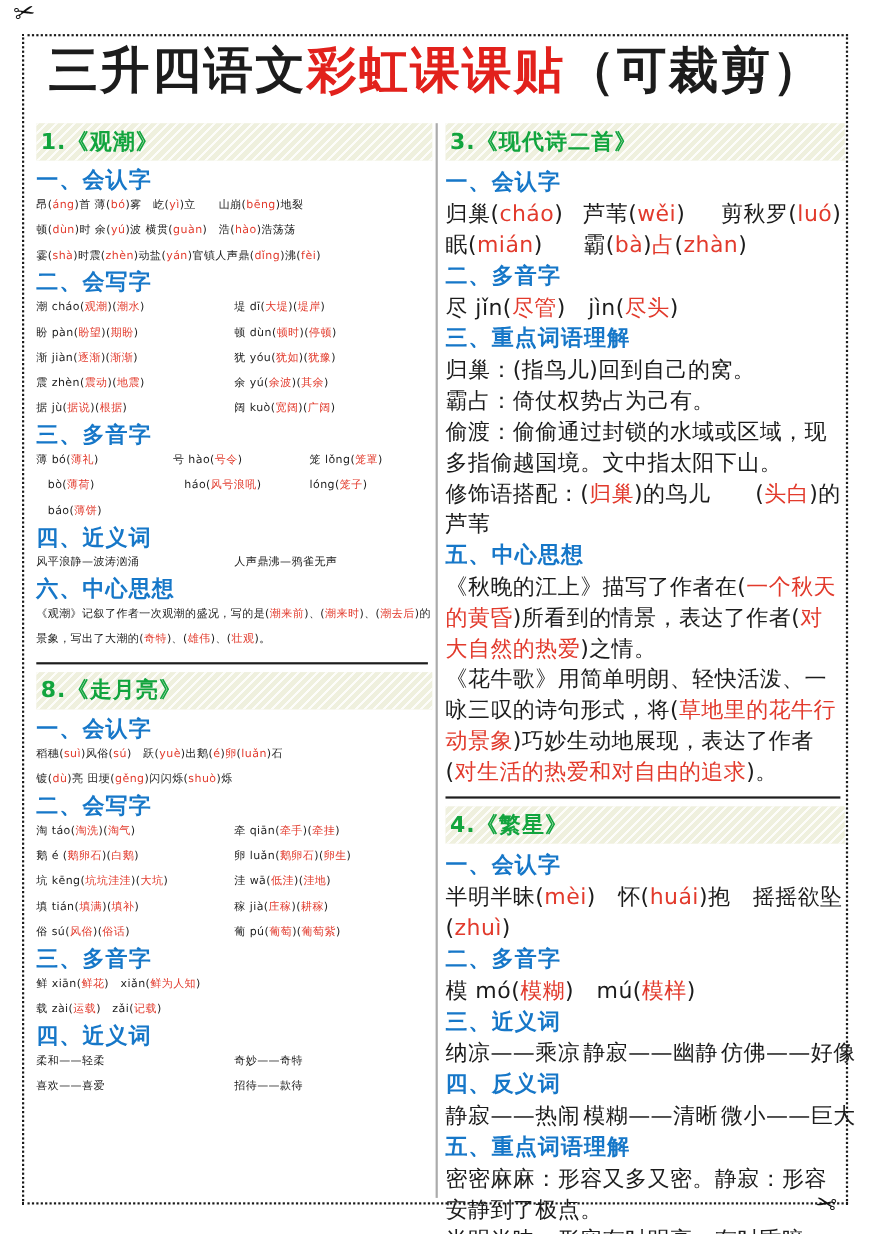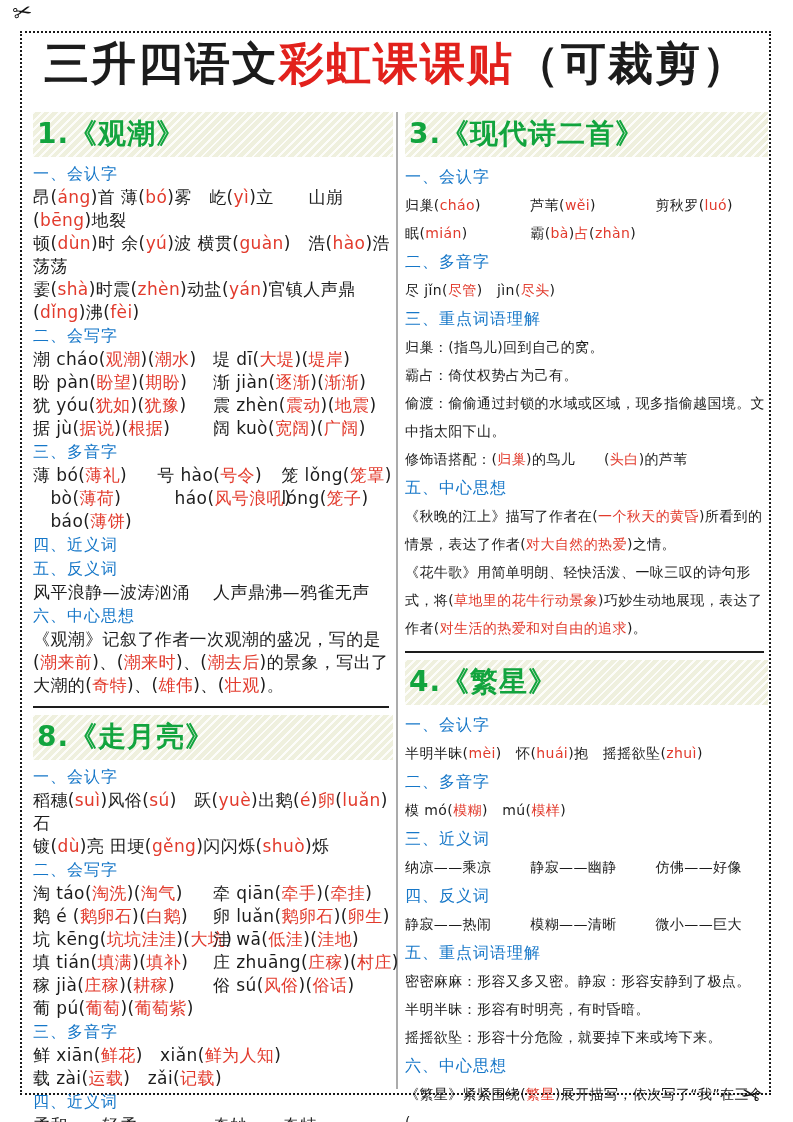--- a/index.html
+++ b/index.html
@@ -17,31 +17,31 @@
   .page-title{
     position:absolute;top:34px;left:0;width:100%;text-align:center;
     font-size:45px;font-weight:900;letter-spacing:2px;white-space:nowrap;
   }
   .page-title .t-red{color:var(--red-title)}
   .col-divider{position:absolute;left:396px;top:112px;width:2px;height:977px;background:#ababab}
   .col{position:absolute;top:112px}
   .col0{left:33px;width:360px}
   .col1{left:405px;width:363px}
   .sec-bar{
-    font-weight:bold;font-size:28px;color:var(--green);
+    font-weight:bold;font-size:20px;color:var(--green);
     padding:3px 6px 4px 4px;margin:0 0 5px 0;letter-spacing:1px;
     background:
       repeating-linear-gradient(135deg, rgba(255,255,255,.85) 0 2px, rgba(0,0,0,0) 2px 6px),
       #eff0de;
   }
-  .subhead{color:var(--blue);font-weight:normal;font-size:16px;letter-spacing:1px}
+  .subhead{color:var(--blue);font-weight:bold;font-size:20px;letter-spacing:1px}
   .line{letter-spacing:.4px}
-  .col0 .line{font-size:17px;line-height:23px}
+  .col0 .line{font-size:10px;line-height:23px}
   .col0 .subhead{line-height:24px}
-  .col1 .line{font-size:14px;line-height:28px}
+  .col1 .line{font-size:20px;line-height:28px}
   .col1 .subhead{line-height:29px}
   .grid-items{display:grid}
   .cols-2{grid-template-columns:50% 50%}
   .cols-3{grid-template-columns:34.5% 34.5% 31%}
   .grid-items .line{white-space:nowrap}
   .seg-k{color:#1c1c1c}
   .seg-r{color:var(--red)}
   .section-sep{border-top:2px solid #1d1d1d;margin:9px 4px 7px 0}
 </style>
 </head>
@@ -62,38 +62,39 @@
       <div class="lines">
         <div class="line"><span class="seg-k">昂(</span><span class="seg-r">áng</span><span class="seg-k">)首 薄(</span><span class="seg-r">bó</span><span class="seg-k">)雾　屹(</span><span class="seg-r">yì</span><span class="seg-k">)立　　山崩(</span><span class="seg-r">bēng</span><span class="seg-k">)地裂</span></div>
         <div class="line"><span class="seg-k">顿(</span><span class="seg-r">dùn</span><span class="seg-k">)时 余(</span><span class="seg-r">yú</span><span class="seg-k">)波 横贯(</span><span class="seg-r">guàn</span><span class="seg-k">)　浩(</span><span class="seg-r">hào</span><span class="seg-k">)浩荡荡</span></div>
         <div class="line"><span class="seg-k">霎(</span><span class="seg-r">shà</span><span class="seg-k">)时震(</span><span class="seg-r">zhèn</span><span class="seg-k">)动盐(</span><span class="seg-r">yán</span><span class="seg-k">)官镇人声鼎(</span><span class="seg-r">dǐng</span><span class="seg-k">)沸(</span><span class="seg-r">fèi</span><span class="seg-k">)</span></div>
       </div>
       <div class="subhead">二、会写字</div>
       <div class="grid-items cols-2">
         <div class="line"><span class="seg-k">潮 cháo(</span><span class="seg-r">观潮</span><span class="seg-k">)(</span><span class="seg-r">潮水</span><span class="seg-k">)</span></div>
         <div class="line"><span class="seg-k">堤 dī(</span><span class="seg-r">大堤</span><span class="seg-k">)(</span><span class="seg-r">堤岸</span><span class="seg-k">)</span></div>
         <div class="line"><span class="seg-k">盼 pàn(</span><span class="seg-r">盼望</span><span class="seg-k">)(</span><span class="seg-r">期盼</span><span class="seg-k">)</span></div>
+        <div class="line"><span class="seg-k">顿 dùn(</span><span class="seg-r">顿时</span><span class="seg-k">)(</span><span class="seg-r">停顿</span><span class="seg-k">)</span></div>
         <div class="line"><span class="seg-k">渐 jiàn(</span><span class="seg-r">逐渐</span><span class="seg-k">)(</span><span class="seg-r">渐渐</span><span class="seg-k">)</span></div>
         <div class="line"><span class="seg-k">犹 yóu(</span><span class="seg-r">犹如</span><span class="seg-k">)(</span><span class="seg-r">犹豫</span><span class="seg-k">)</span></div>
         <div class="line"><span class="seg-k">震 zhèn(</span><span class="seg-r">震动</span><span class="seg-k">)(</span><span class="seg-r">地震</span><span class="seg-k">)</span></div>
+        <div class="line"><span class="seg-k">余 yú(</span><span class="seg-r">余波</span><span class="seg-k">)(</span><span class="seg-r">其余</span><span class="seg-k">)</span></div>
         <div class="line"><span class="seg-k">据 jù(</span><span class="seg-r">据说</span><span class="seg-k">)(</span><span class="seg-r">根据</span><span class="seg-k">)</span></div>
         <div class="line"><span class="seg-k">阔 kuò(</span><span class="seg-r">宽阔</span><span class="seg-k">)(</span><span class="seg-r">广阔</span><span class="seg-k">)</span></div>
       </div>
       <div class="subhead">三、多音字</div>
       <div class="grid-items cols-3">
         <div class="line"><span class="seg-k">薄 bó(</span><span class="seg-r">薄礼</span><span class="seg-k">)</span></div>
         <div class="line"><span class="seg-k">号 hào(</span><span class="seg-r">号令</span><span class="seg-k">)</span></div>
         <div class="line"><span class="seg-k">笼 lǒng(</span><span class="seg-r">笼罩</span><span class="seg-k">)</span></div>
         <div class="line"><span class="seg-k">　bò(</span><span class="seg-r">薄荷</span><span class="seg-k">)</span></div>
         <div class="line"><span class="seg-k">　háo(</span><span class="seg-r">风号浪吼</span><span class="seg-k">)</span></div>
         <div class="line"><span class="seg-k">lóng(</span><span class="seg-r">笼子</span><span class="seg-k">)</span></div>
         <div class="line"><span class="seg-k">　báo(</span><span class="seg-r">薄饼</span><span class="seg-k">)</span></div>
       </div>
       <div class="subhead">四、近义词</div>
-      <div class="subhead">五、反义词</div>
       <div class="grid-items cols-2">
         <div class="line"><span class="seg-k">风平浪静—波涛汹涌</span></div>
         <div class="line"><span class="seg-k">人声鼎沸—鸦雀无声</span></div>
       </div>
       <div class="subhead">六、中心思想</div>
       <div class="lines">
         <div class="line"><span class="seg-k">《观潮》记叙了作者一次观潮的盛况，写的是(</span><span class="seg-r">潮来前</span><span class="seg-k">)、(</span><span class="seg-r">潮来时</span><span class="seg-k">)、(</span><span class="seg-r">潮去后</span><span class="seg-k">)的景象，写出了大潮的(</span><span class="seg-r">奇特</span><span class="seg-k">)、(</span><span class="seg-r">雄伟</span><span class="seg-k">)、(</span><span class="seg-r">壮观</span><span class="seg-k">)。</span></div>
       </div>
     </section>
     <div class="section-sep"></div>
@@ -106,21 +107,20 @@
       </div>
       <div class="subhead">二、会写字</div>
       <div class="grid-items cols-2">
         <div class="line"><span class="seg-k">淘 táo(</span><span class="seg-r">淘洗</span><span class="seg-k">)(</span><span class="seg-r">淘气</span><span class="seg-k">)</span></div>
         <div class="line"><span class="seg-k">牵 qiān(</span><span class="seg-r">牵手</span><span class="seg-k">)(</span><span class="seg-r">牵挂</span><span class="seg-k">)</span></div>
         <div class="line"><span class="seg-k">鹅 é (</span><span class="seg-r">鹅卵石</span><span class="seg-k">)(</span><span class="seg-r">白鹅</span><span class="seg-k">)</span></div>
         <div class="line"><span class="seg-k">卵 luǎn(</span><span class="seg-r">鹅卵石</span><span class="seg-k">)(</span><span class="seg-r">卵生</span><span class="seg-k">)</span></div>
         <div class="line"><span class="seg-k">坑 kēng(</span><span class="seg-r">坑坑洼洼</span><span class="seg-k">)(</span><span class="seg-r">大坑</span><span class="seg-k">)</span></div>
         <div class="line"><span class="seg-k">洼 wā(</span><span class="seg-r">低洼</span><span class="seg-k">)(</span><span class="seg-r">洼地</span><span class="seg-k">)</span></div>
         <div class="line"><span class="seg-k">填 tián(</span><span class="seg-r">填满</span><span class="seg-k">)(</span><span class="seg-r">填补</span><span class="seg-k">)</span></div>
-        <div class="line"><span class="seg-k">庄 zhuāng(</span><span class="seg-r">庄稼</span><span class="seg-k">)(</span><span class="seg-r">村庄</span><span class="seg-k">)</span></div>
         <div class="line"><span class="seg-k">稼 jià(</span><span class="seg-r">庄稼</span><span class="seg-k">)(</span><span class="seg-r">耕稼</span><span class="seg-k">)</span></div>
         <div class="line"><span class="seg-k">俗 sú(</span><span class="seg-r">风俗</span><span class="seg-k">)(</span><span class="seg-r">俗话</span><span class="seg-k">)</span></div>
         <div class="line"><span class="seg-k">葡 pú(</span><span class="seg-r">葡萄</span><span class="seg-k">)(</span><span class="seg-r">葡萄紫</span><span class="seg-k">)</span></div>
       </div>
       <div class="subhead">三、多音字</div>
       <div class="lines">
         <div class="line"><span class="seg-k">鲜 xiān(</span><span class="seg-r">鲜花</span><span class="seg-k">)　xiǎn(</span><span class="seg-r">鲜为人知</span><span class="seg-k">)</span></div>
         <div class="line"><span class="seg-k">载 zài(</span><span class="seg-r">运载</span><span class="seg-k">)　zǎi(</span><span class="seg-r">记载</span><span class="seg-k">)</span></div>
       </div>
       <div class="subhead">四、近义词</div>

